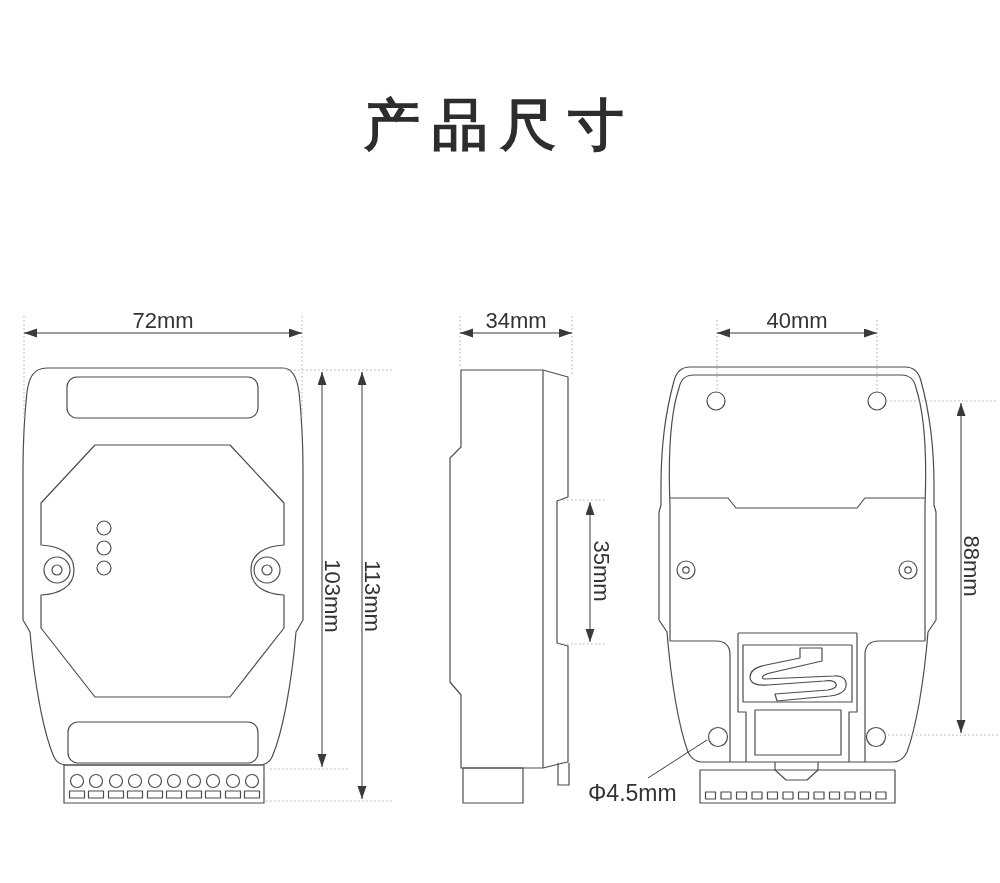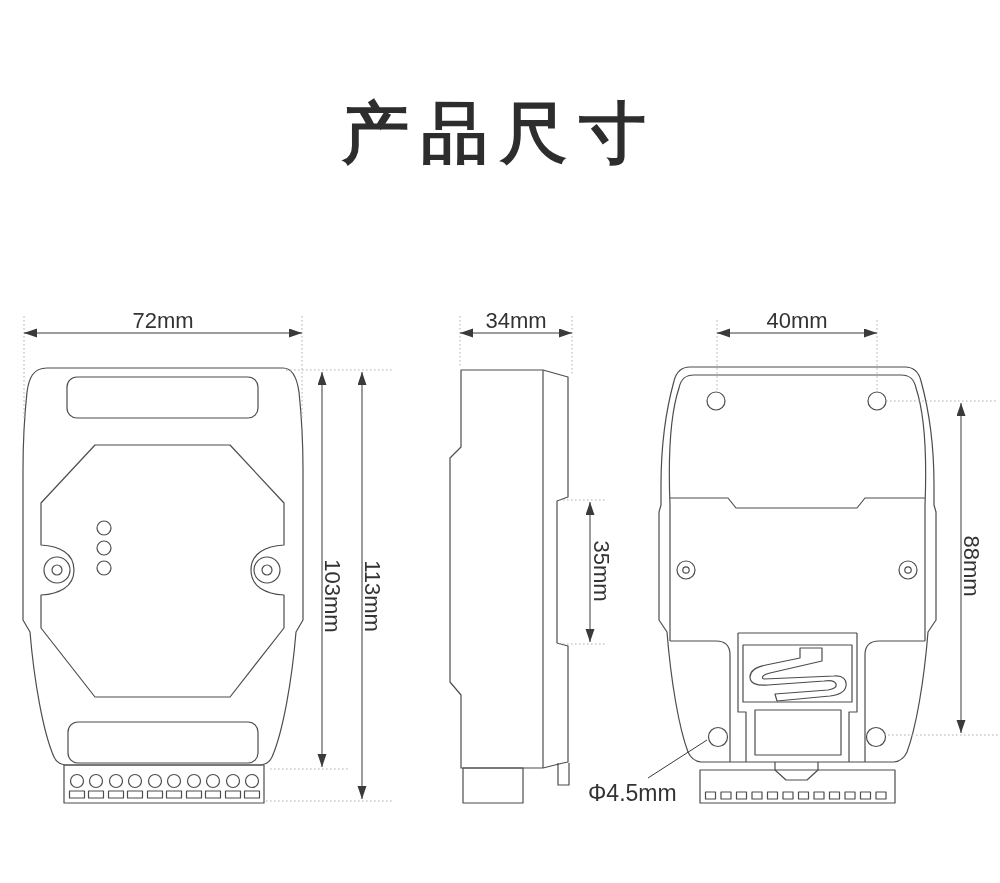--- a/index.html
+++ b/index.html
@@ -17,21 +17,21 @@
     height: 883px;
     background: #ffffff;
   }
   h1.page-title {
     position: absolute;
     top: 88px;
     left: 0;
     width: 1000px;
     margin: 0;
     text-align: center;
-    font-size: 67px;
+    font-size: 56px;
     font-weight: 700;
     letter-spacing: 12px;
     color: #2d2d2d;
     font-family: "Liberation Sans", sans-serif;
   }
   svg.drawing {
     position: absolute;
     top: 0;
     left: 0;
   }

